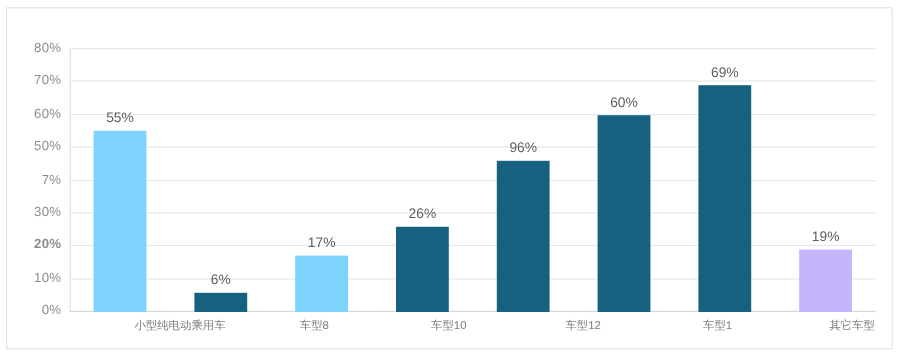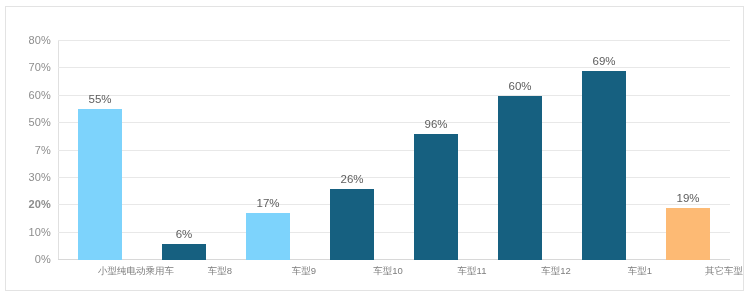--- a/index.html
+++ b/index.html
@@ -166,31 +166,29 @@
           <div class="bar" style="height: 75%; background: rgb(22, 96, 128);">
             <div class="bar-label">60%</div>
           </div>
         </div>
         <div class="bar-slot">
           <div class="bar" style="height: 86.25%; background: rgb(22, 96, 128);">
             <div class="bar-label">69%</div>
           </div>
         </div>
         <div class="bar-slot">
-          <div class="bar" style="height: 23.75%; background: #fdba74;">
+          <div class="bar" style="height: 23.75%; background: #c4b5fd;">
             <div class="bar-label">19%</div>
           </div>
         </div>
       </div>
   </div>
 
   <div id="xlabels">
       <div class="xlabel-slot">小型纯电动乘用车</div>
       <div class="xlabel-slot">车型8</div>
-      <div class="xlabel-slot">车型9</div>
       <div class="xlabel-slot">车型10</div>
-      <div class="xlabel-slot">车型11</div>
       <div class="xlabel-slot">车型12</div>
       <div class="xlabel-slot">车型1</div>
       <div class="xlabel-slot">其它车型</div>
     </div>
 
 </div>
 
 </body></html>

